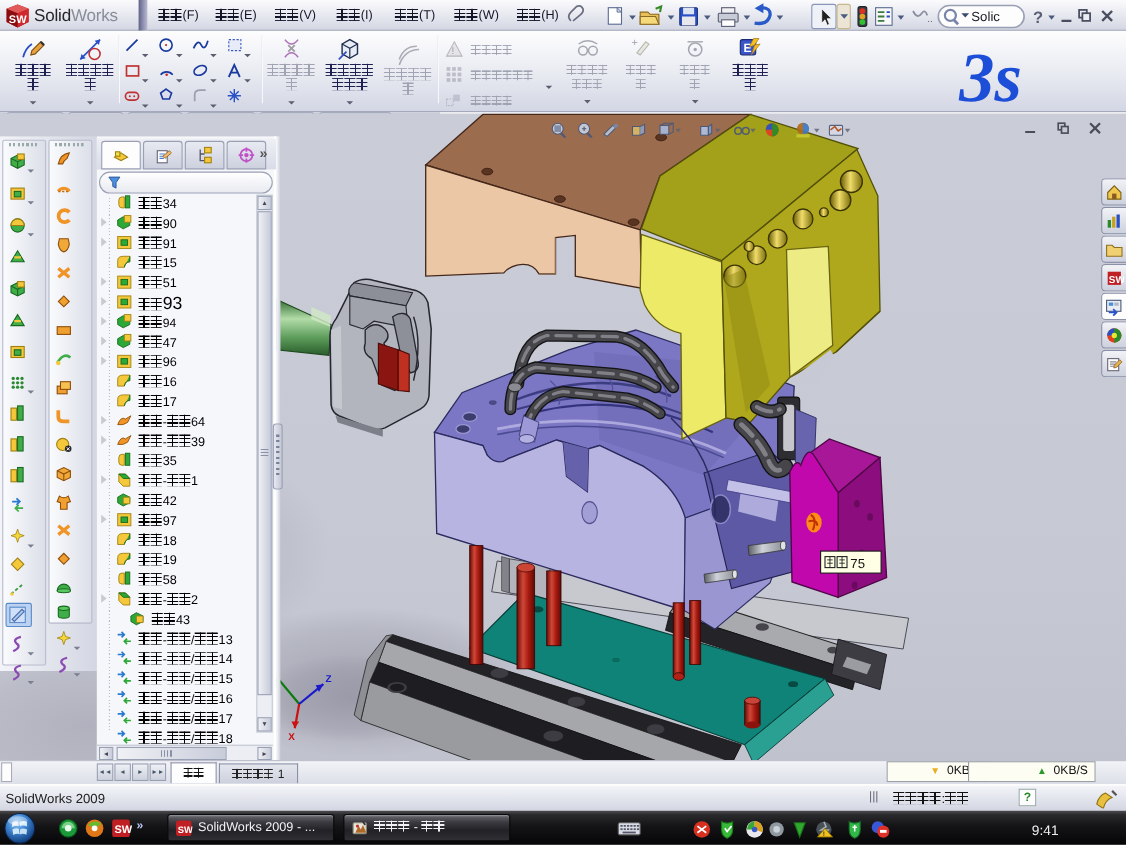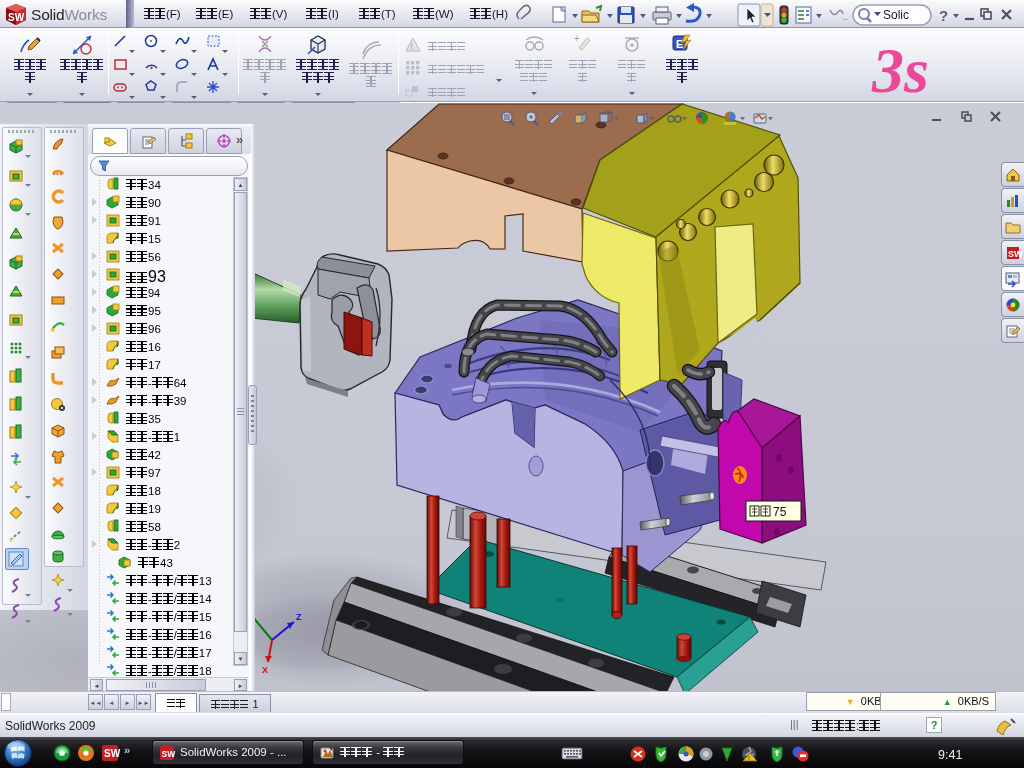--- a/index.html
+++ b/index.html
@@ -96,21 +96,21 @@
  <text x="373" y="17" font-size="12" fill="#1a1a20" font-family="Liberation Sans">Solic</text>
  <text x="429" y="19" font-size="15" font-weight="bold" fill="#5a6076" font-family="Liberation Sans">?</text>
  <path d="M443,12 l6,0 -3,4 z" fill="#4a5a80"></path>
 
  <path d="M455,17 h9" stroke="#4a4e60" stroke-width="2.2"></path>
  <rect x="471" y="7" width="7" height="7" fill="none" stroke="#4a4e60" stroke-width="1.6"></rect>
  <rect x="474" y="10" width="7" height="7" fill="#eceef4" stroke="#4a4e60" stroke-width="1.6"></rect>
  <path d="M492,8 l9,9 m0,-9 l-9,9" stroke="#4a4e60" stroke-width="2.2"></path>
 </svg>
 <div class="abs" style="left:0;top:28px;width:1024px;height:74px;background:linear-gradient(#fdfdfe 0%,#e8eaf1 55%,#d3d6e4 100%);border-bottom:1px solid #9aa0b4"></div>
-<div class="abs" style="left:872px;top:34px;font-size:64px;font-style:italic;font-weight:bold;color:#ec4899;font-family:'Liberation Serif',serif">3s</div>
+<div class="abs" style="left:872px;top:34px;font-size:64px;font-style:italic;font-weight:bold;color:#1d4ed8;font-family:'Liberation Serif',serif">3s</div>
 <div class="cmbtn" style="left:6px;top:32px;width:48px">
     <div style="height:26px"><svg width="26" height="26" viewBox="0 0 26 26">
         <path d="M4,20 q2,-8 8,-12" fill="none" stroke="#2a50c8" stroke-width="1.6"></path>
 <path d="M12,14 l8,-8 3,3 -8,8 -4,1 z" fill="#e8a040" stroke="#7a5010"></path>
         <path d="M20,6 l3,3" stroke="#303030" stroke-width="2"></path>
       </svg></div>
     <div><b class="c"></b><b class="c"></b><b class="c"></b></div>
     <div><b class="c"></b></div>
     <div style="margin-top:1px"><span class="dd"></span></div>
   </div>
@@ -778,21 +778,21 @@
         <path d="M12,2 L12,7 Q8,7 7,12" fill="#2ca836" stroke="#156a1e" stroke-width="0.8"></path>
       </svg></span>
     <span class="ttxt"><b class="c"></b><b class="c"></b><span style="font-size:11.5px">15</span></span>
   </div>
 <div class="trow" style="left:88px;top:247px">
     <span class="ex"></span>
     <span class="ticon"><svg width="14" height="14" viewBox="0 0 14 14">
         <rect x="1" y="2" width="12" height="11" fill="#f4c83a" stroke="#a08010" stroke-width="0.8"></rect>
         <rect x="4" y="5" width="6" height="5" fill="#2ca836" stroke="#156a1e" stroke-width="0.8"></rect>
       </svg></span>
-    <span class="ttxt"><b class="c"></b><b class="c"></b><span style="font-size:11.5px">56</span></span>
+    <span class="ttxt"><b class="c"></b><b class="c"></b><span style="font-size:11.5px">51</span></span>
   </div>
 <div class="trow" style="left:88px;top:265px">
     <span class="ex"></span>
     <span class="ticon"><svg width="14" height="14" viewBox="0 0 14 14">
         <rect x="1" y="2" width="12" height="11" fill="#f4c83a" stroke="#a08010" stroke-width="0.8"></rect>
         <rect x="4" y="5" width="6" height="5" fill="#2ca836" stroke="#156a1e" stroke-width="0.8"></rect>
       </svg></span>
     <span class="ttxt"><b class="c"></b><b class="c"></b><span style="font-size:16px">93</span></span>
   </div>
 <div class="trow" style="left:88px;top:283px">
@@ -802,21 +802,21 @@
         <rect x="7" y="1" width="6" height="6" fill="#f4c83a" stroke="#a08010" stroke-width="0.8"></rect>
       </svg></span>
     <span class="ttxt"><b class="c"></b><b class="c"></b><span style="font-size:11px">94</span></span>
   </div>
 <div class="trow" style="left:88px;top:301px">
     <span class="ex"></span>
     <span class="ticon"><svg width="14" height="14" viewBox="0 0 14 14">
         <path d="M1,5 L6,2 L12,5 L12,10 L6,13 L1,10 Z" fill="#2ca836" stroke="#156a1e" stroke-width="0.8"></path>
         <rect x="7" y="1" width="6" height="6" fill="#f4c83a" stroke="#a08010" stroke-width="0.8"></rect>
       </svg></span>
-    <span class="ttxt"><b class="c"></b><b class="c"></b><span style="font-size:11.5px">95</span></span>
+    <span class="ttxt"><b class="c"></b><b class="c"></b><span style="font-size:11.5px">47</span></span>
   </div>
 <div class="trow" style="left:88px;top:319px">
     <span class="ex"></span>
     <span class="ticon"><svg width="14" height="14" viewBox="0 0 14 14">
         <rect x="1" y="2" width="12" height="11" fill="#f4c83a" stroke="#a08010" stroke-width="0.8"></rect>
         <rect x="4" y="5" width="6" height="5" fill="#2ca836" stroke="#156a1e" stroke-width="0.8"></rect>
       </svg></span>
     <span class="ttxt"><b class="c"></b><b class="c"></b><span style="font-size:11.5px">96</span></span>
   </div>
 <div class="trow" style="left:88px;top:337px">

